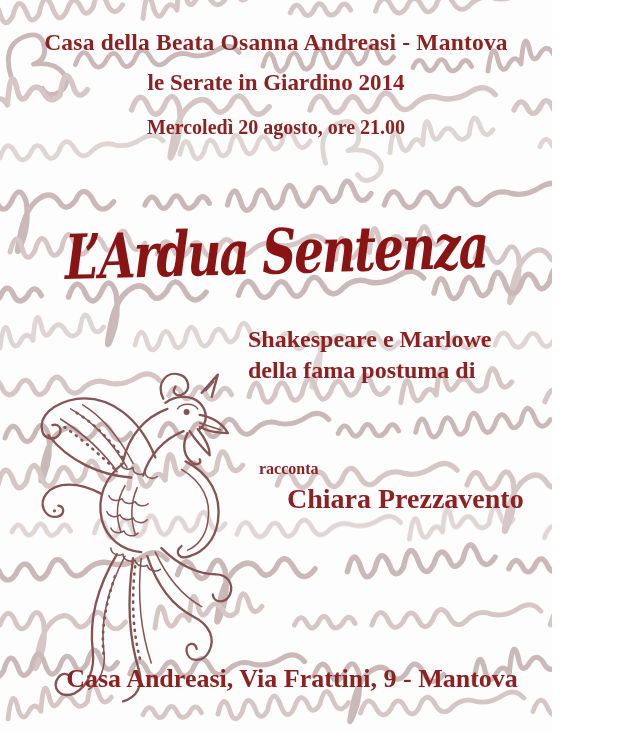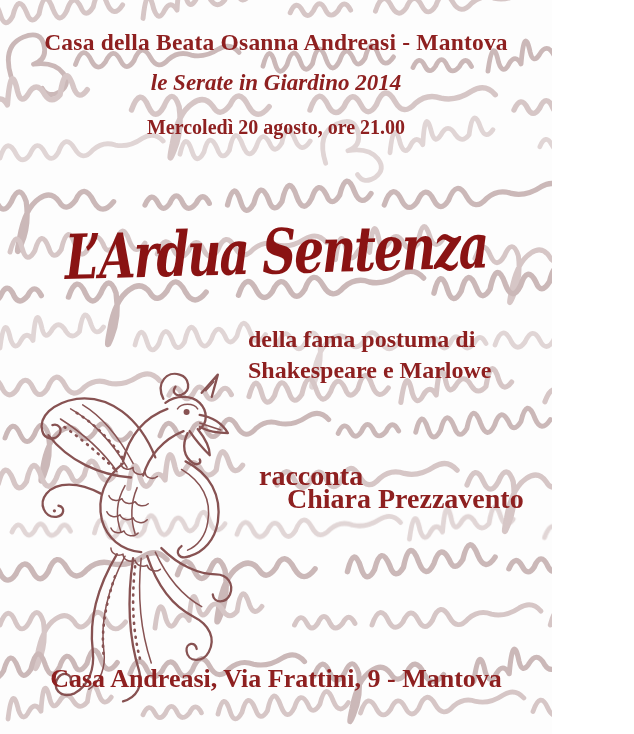--- a/index.html
+++ b/index.html
@@ -32,21 +32,21 @@
 
   .txt {
     position: absolute;
     left: 0;
     width: 100%;
     text-align: center;
     color: var(--text-maroon, #8e2020);
     white-space: nowrap;
   }
   .venue     { top: 29px;  font-size: 23.5px; font-weight: bold; letter-spacing: .2px; }
-  .series    { top: 70px;  font-size: 23px;   font-style: italic; font-weight: 600; }
+  .series    { top: 70px;  font-size: 23px;   font-weight: 600; }
   .datetime  { top: 116px; font-size: 20px; font-weight: bold; }
 
   .title {
     position: absolute;
     left: 0; top: 224px;
     width: 100%;
     text-align: center;
     font-family: "DejaVu Serif", serif;
     font-style: italic;
     font-weight: bold;
@@ -64,33 +64,33 @@
     color: var(--text-maroon, #8e2020);
     font-size: 24px;
     font-weight: bold;
     line-height: 31px;
     white-space: nowrap;
   }
   .narrator-label {
     position: absolute;
     left: 259px; top: 460px;
     color: var(--text-maroon, #8e2020);
-    font-size: 28px;
+    font-size: 16px;
     font-weight: bold;
   }
   .narrator-name {
     position: absolute;
     left: 247px; top: 483px;
     color: var(--text-maroon, #8e2020);
     font-size: 28px;
     font-weight: bold;
     white-space: nowrap;
     margin-left: 40px;
   }
-  .footer { top: 664px; font-size: 26px; font-weight: bold; }
+  .footer { top: 664px; font-size: 26px; font-weight: bold; padding-left: 16px; }
 
   
   .phoenix {
     position: absolute;
     left: 4px; top: 364px;
     width: 232px; height: 344px;
   }
   .phoenix path {
     fill: none;
     stroke: var(--bird-line, #875252);
@@ -289,22 +289,22 @@
 
   <div class="txt venue">Casa della Beata Osanna Andreasi - Mantova</div>
 
   <div class="txt series">le Serate in Giardino 2014</div>
 
   <div class="txt datetime">Mercoledì 20 agosto, ore 21.00</div>
 
   <div class="title">L’Ardua Sentenza</div>
 
   <div class="desc">
+    <div>Shakespeare e Marlowe</div>
     <div>della fama postuma di</div>
-    <div>Shakespeare e Marlowe</div>
   </div>
 
   <div class="narrator-label">racconta</div>
 
   <div class="narrator-name">Chiara Prezzavento</div>
 
   <div class="txt footer">Casa Andreasi, Via Frattini, 9 - Mantova</div>
 </div>
 
 </body></html>

